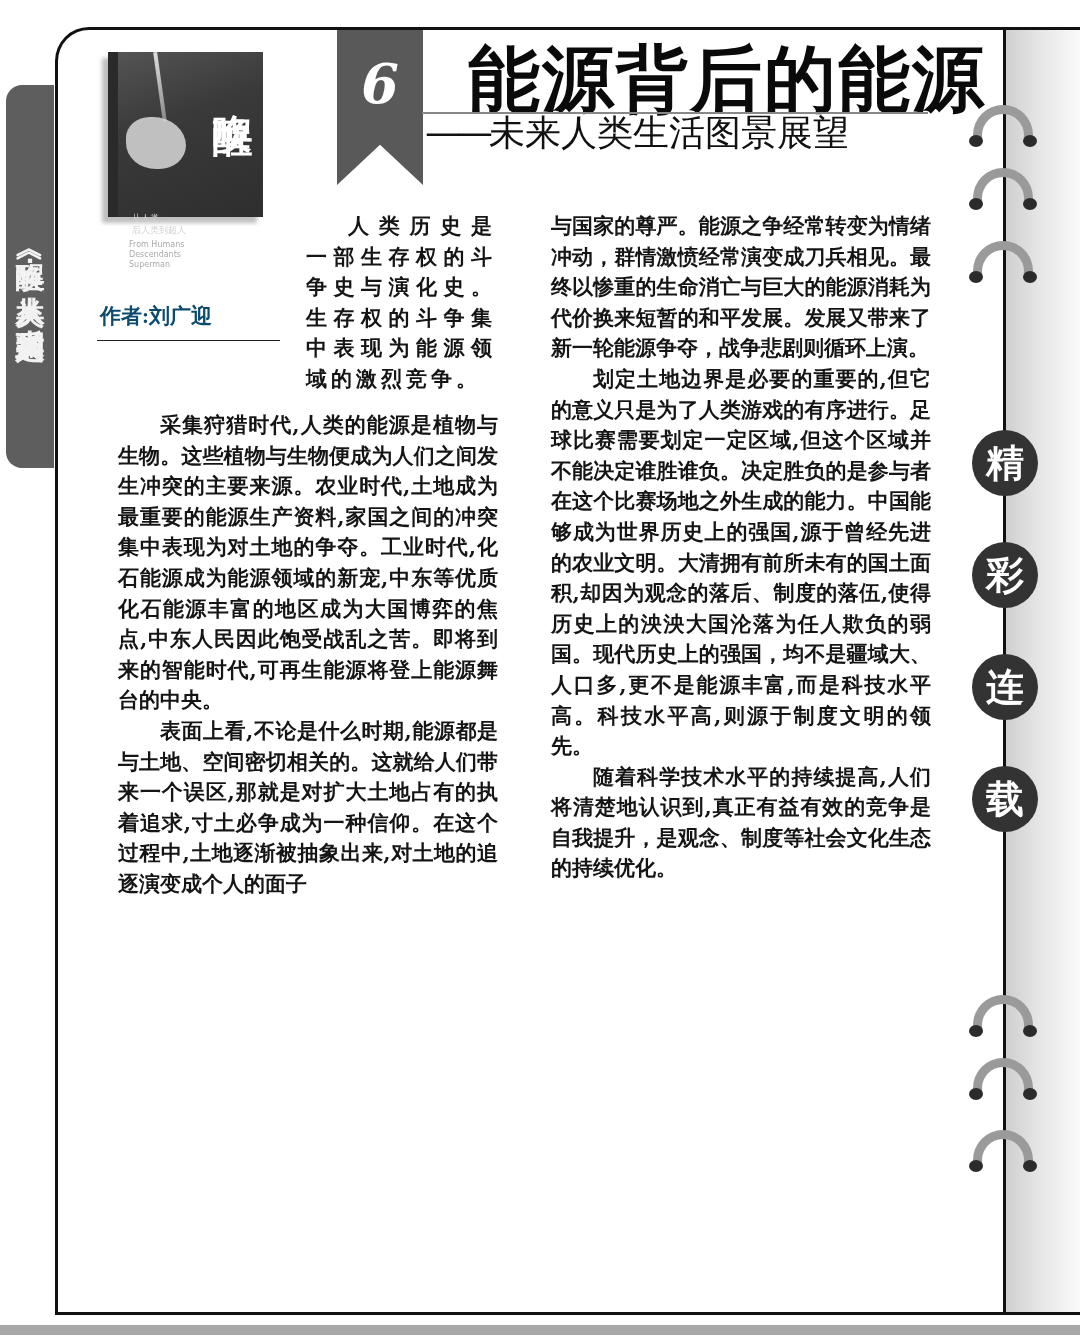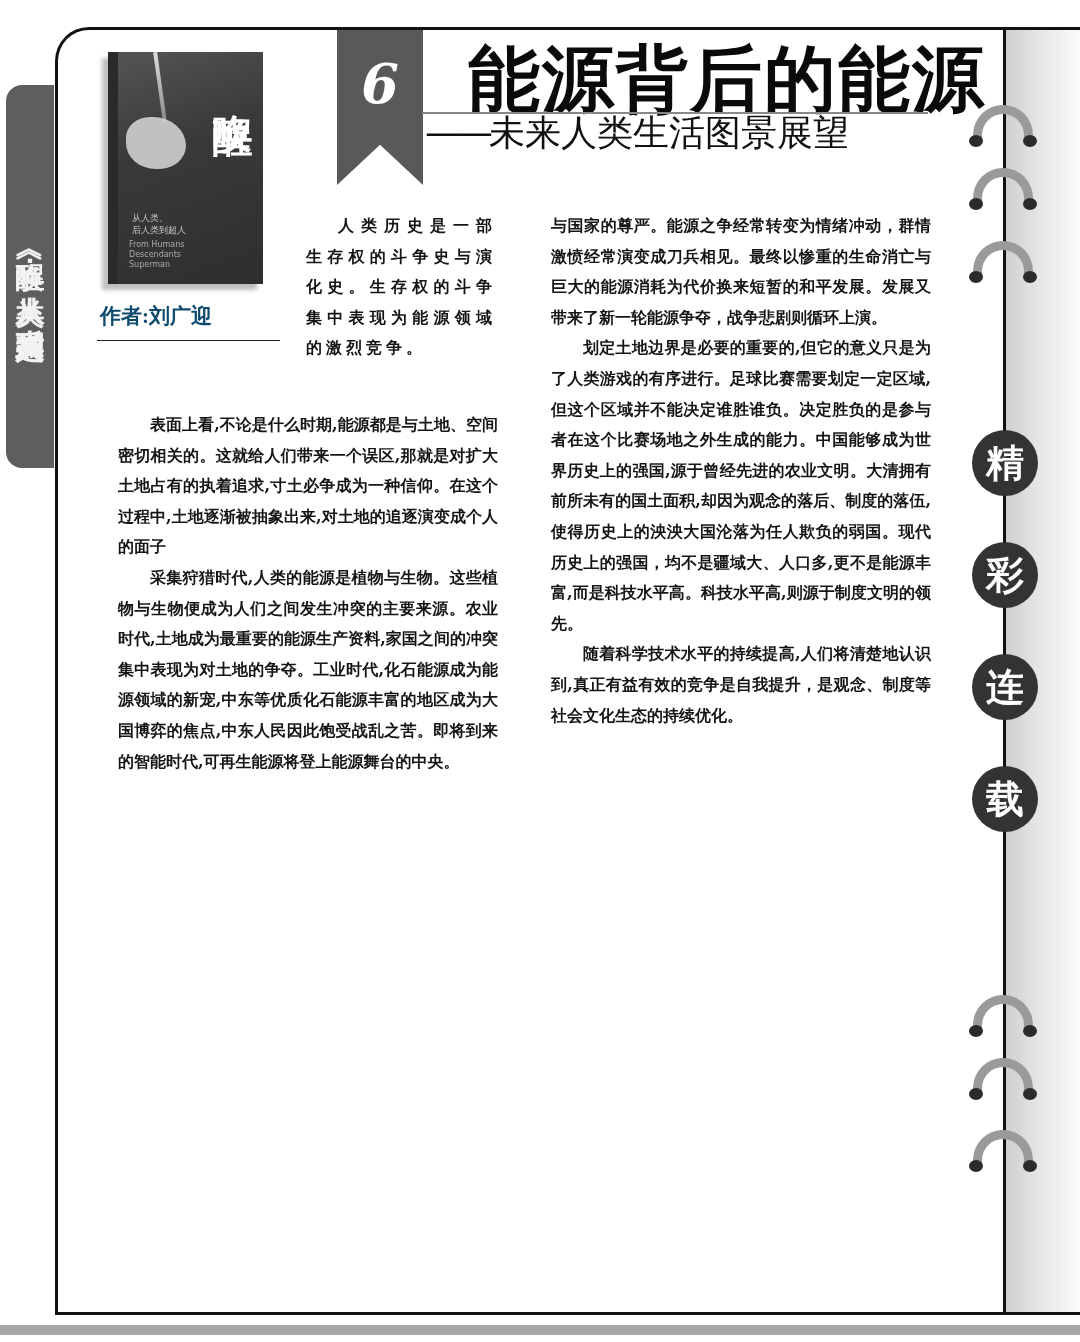--- a/index.html
+++ b/index.html
@@ -28,21 +28,21 @@
     background: #5e5e5e; border-top-left-radius: 16px; border-bottom-left-radius: 16px;
     display: flex; align-items: center; justify-content: center;
   }
   .side-tab span {
     writing-mode: vertical-rl; color: #f2f2f2; font-family: "DejaVu Sans", sans-serif;
     font-weight: bold; font-size: 29px; letter-spacing: 1px; line-height: 1;
   }
 
   
   .book {
-    position: absolute; left: 108px; top: 52px; width: 155px; height: 232px;
+    position: absolute; left: 108px; top: 52px; width: 155px; height: 165px;
     background: linear-gradient(160deg, #555 0%, #3a3a3a 40%, #2e2e2e 100%);
     box-shadow: -6px 6px 4px rgba(0,0,0,0.25);
   }
   .book .spine { position:absolute; left:0; top:0; width:10px; height:100%; background:#2a2a2a; }
   .book .beam { position:absolute; left:50px; top:0; width:4px; height:70px; background: linear-gradient(#ddd,#888); transform: rotate(-8deg); }
   .book .hand { position:absolute; left:18px; top:65px; width:60px; height:52px; background:#d8d8d8; border-radius: 40% 55% 45% 50%; opacity:0.85; }
   .book .cover-title {
     position:absolute; right:10px; top:30px; color:#fff; font-family: "DejaVu Sans", sans-serif;
     font-size: 40px; font-weight: bold; writing-mode: vertical-rl; letter-spacing: 6px; line-height: 1;
   }
@@ -70,21 +70,21 @@
     font-weight: bold; font-size: 72px; letter-spacing: 2px; color: #0a0a0a; line-height: 1;
   }
   .title-rule { position: absolute; left: 422px; top: 112px; width: 506px; height: 2px; background: #888; }
   .subtitle {
     position: absolute; left: 425px; top: 115px; font-family: "DejaVu Sans", sans-serif;
     font-size: 36px; color: #111; line-height: 1;
   }
   .subtitle .dash { letter-spacing: -4px; }
 
   
-  .col { position: absolute; font-size: 16px; line-height: 30.6px; font-weight: bold; color: #151515; }
+  .col { position: absolute; font-size: 21px; line-height: 30.6px; font-weight: bold; color: #151515; }
   .col p { margin: 0; text-align: justify; text-align-last: left; }
   .col p.indent { text-indent: 2em; }
   .lead { left: 306px; top: 211px; width: 190px; letter-spacing: 4px; }
   .col-left { left: 118px; top: 410px; width: 380px; }
   .col-right { left: 535px; top: 211px; width: 380px; margin-left: 16px; }
 
   
   .ring { position: absolute; width: 72px; height: 50px; }
   .ring .arc {
     position: absolute; left: 4px; top: 0; width: 60px; height: 60px; box-sizing: border-box;
@@ -137,22 +137,22 @@
 <div class="title-rule"></div>
 <div class="subtitle">
   <span class="dash">——</span><span>未来人类生活图景展望</span>
 </div>
 
 <div class="col lead">
   <p class="indent">人类历史是一部生存权的斗争史与演化史。生存权的斗争集中表现为能源领域的激烈竞争。</p>
 </div>
 
 <div class="col col-left">
+  <p class="indent">采集狩猎时代,人类的能源是植物与生物。这些植物与生物便成为人们之间发生冲突的主要来源。农业时代,土地成为最重要的能源生产资料,家国之间的冲突集中表现为对土地的争夺。工业时代,化石能源成为能源领域的新宠,中东等优质化石能源丰富的地区成为大国博弈的焦点,中东人民因此饱受战乱之苦。即将到来的智能时代,可再生能源将登上能源舞台的中央。</p>
   <p class="indent">表面上看,不论是什么时期,能源都是与土地、空间密切相关的。这就给人们带来一个误区,那就是对扩大土地占有的执着追求,寸土必争成为一种信仰。在这个过程中,土地逐渐被抽象出来,对土地的追逐演变成个人的面子</p>
-  <p class="indent">采集狩猎时代,人类的能源是植物与生物。这些植物与生物便成为人们之间发生冲突的主要来源。农业时代,土地成为最重要的能源生产资料,家国之间的冲突集中表现为对土地的争夺。工业时代,化石能源成为能源领域的新宠,中东等优质化石能源丰富的地区成为大国博弈的焦点,中东人民因此饱受战乱之苦。即将到来的智能时代,可再生能源将登上能源舞台的中央。</p>
 </div>
 
 <div class="col col-right">
   <p>与国家的尊严。能源之争经常转变为情绪冲动，群情激愤经常演变成刀兵相见。最终以惨重的生命消亡与巨大的能源消耗为代价换来短暂的和平发展。发展又带来了新一轮能源争夺，战争悲剧则循环上演。</p>
   <p class="indent">划定土地边界是必要的重要的,但它的意义只是为了人类游戏的有序进行。足球比赛需要划定一定区域,但这个区域并不能决定谁胜谁负。决定胜负的是参与者在这个比赛场地之外生成的能力。中国能够成为世界历史上的强国,源于曾经先进的农业文明。大清拥有前所未有的国土面积,却因为观念的落后、制度的落伍,使得历史上的泱泱大国沦落为任人欺负的弱国。现代历史上的强国，均不是疆域大、人口多,更不是能源丰富,而是科技水平高。科技水平高,则源于制度文明的领先。</p>
   <p class="indent">随着科学技术水平的持续提高,人们将清楚地认识到,真正有益有效的竞争是自我提升，是观念、制度等社会文化生态的持续优化。</p>
 </div>
 
 <div class="ring" style="left:969px; top:105px;">
     <div class="arc"></div>

